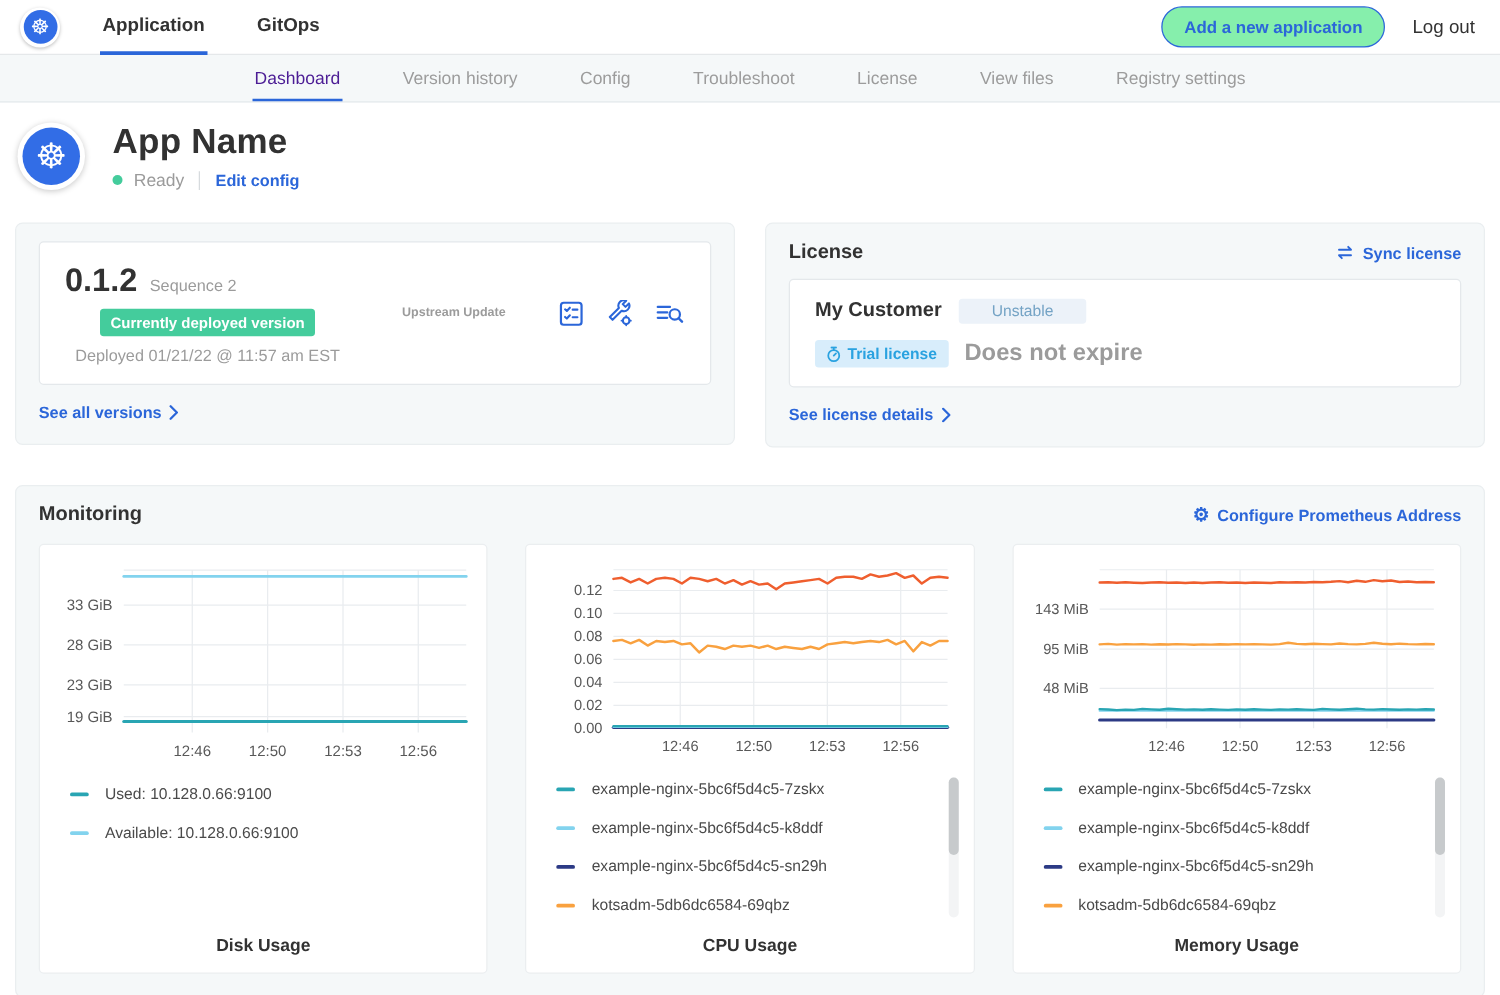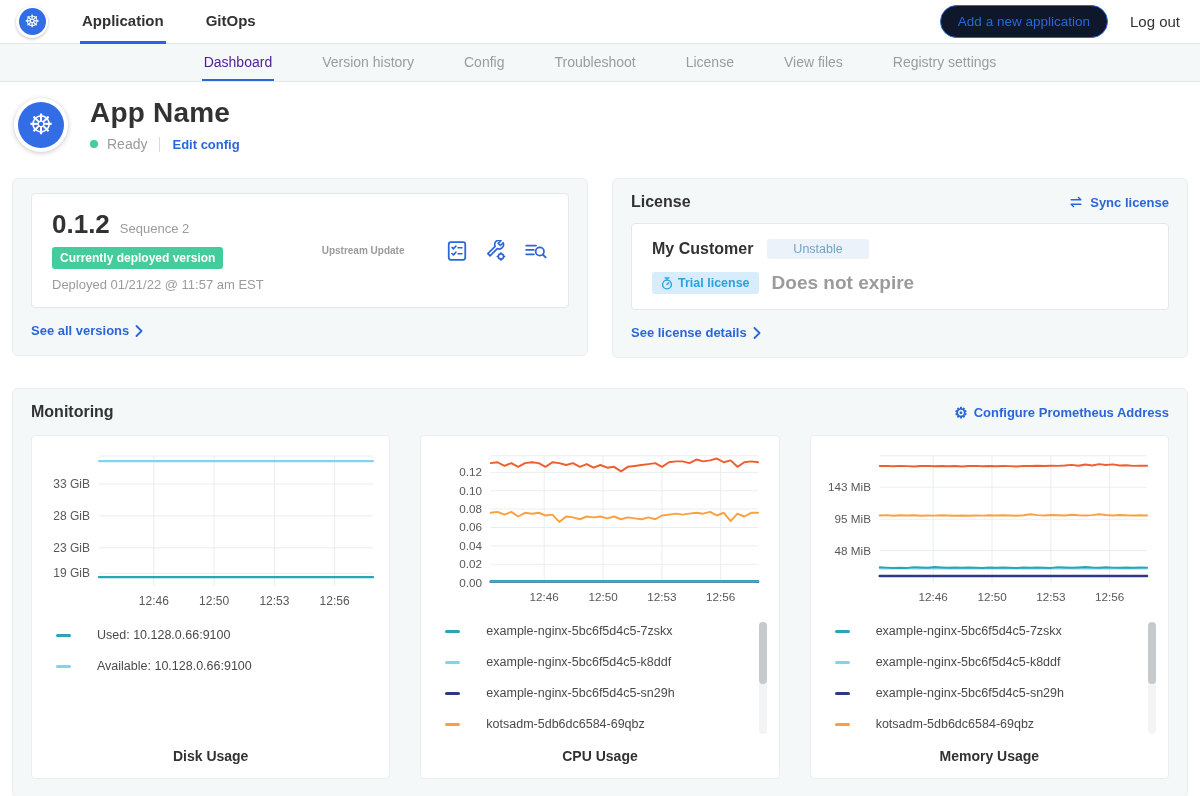--- a/index.html
+++ b/index.html
@@ -10,21 +10,21 @@
   .topnav { height:44px; display:flex; align-items:center; padding:0 20px 0 16px;
     border-bottom:1px solid #e5e8ea; background:#fff; }
   .logo-wrap { width:32px; height:32px; border-radius:50%; background:#fff;
     box-shadow:0 1px 3px rgba(0,0,0,.25); display:flex; align-items:center; justify-content:center; margin-right:32px; }
   .logo-inner { width:27px; height:27px; border-radius:50%; background:#326de6; color:#fff;
     font-size:17px; line-height:27px; text-align:center; }
   .topnav-tab { height:44px; line-height:42px; font-size:15px; font-weight:bold; color:#323232;
     margin-right:38px; cursor:pointer; border-bottom:3px solid transparent; padding:0 2px; }
   .topnav-tab.active { border-bottom-color:#2b66d9; }
   .topnav-spacer { flex:1; }
-  .add-app-btn { border:1px solid #2b66d9; color:#2b66d9; background:#0f172a; font-weight:normal;
+  .add-app-btn { border:1px solid #2b66d9; color:#2b66d9; background:#86efac; font-weight:bold;
     font-size:13.5px; padding:8px 17px; border-radius:19px; cursor:pointer; margin-right:22px;
     font-family:"Liberation Sans", sans-serif; }
   .logout { font-size:15px; color:#323232; cursor:pointer; }
 
   
   .subnav { height:38px; background:#f5f8f9; border-bottom:1px solid #e4e9ec;
     display:flex; justify-content:center; gap:46px; }
   .subtab { font-size:14px; color:#9c9c9c; line-height:36px; cursor:pointer;
     border-bottom:2px solid transparent; padding:0 2px; }
   .subtab.active { color:#4c1d95; border-bottom-color:#2b66d9; }
@@ -44,21 +44,21 @@
     align-items:center; gap:6px; cursor:pointer; white-space:nowrap; }
 
   
   .cards-row { display:flex; gap:24px; margin:16px 12px 0; align-items:flex-start; }
   .card { background:#f5f8f9; border:1px solid #eaeef0; border-radius:6px; padding:14px 18px 16px; flex:1; }
   .card-head { display:flex; justify-content:space-between; align-items:center; margin-bottom:12px; }
   .card-title { font-size:16px; font-weight:bold; color:#323232; }
   .head-links { display:flex; gap:28px; }
   .white-box { background:#fff; border:1px solid #e4e8eb; border-radius:4px; padding:15px 20px; }
   .ver-box { display:flex; align-items:center; }
-  .ver-left { width:46%; }
+  .ver-left { width:46%;text-align:center; }
   .ver-num-row { display:flex; align-items:baseline; gap:10px; }
   .ver-num { font-size:26px; font-weight:bold; color:#323232; }
   .seq { font-size:13px; color:#9b9b9b; }
   .green-badge { display:inline-block; background:#44cc9c; color:#fff; font-size:12px;
     font-weight:bold; padding:4px 8px; border-radius:3px; margin:7px 0 8px; }
   .deployed { font-size:13px; color:#9b9b9b; }
   .upstream { flex:1; text-align:center; font-size:10px; color:#9b9b9b; font-weight:bold; }
   .action-icons { display:flex; gap:17px; align-items:center; }
   .see-link { margin-top:13px; }
 
@@ -74,21 +74,21 @@
   .monitoring { margin:30px 12px 0; background:#f5f8f9; border:1px solid #eaeef0;
     border-radius:6px; padding:14px 18px 18px; }
   .mon-head { display:flex; justify-content:space-between; align-items:center; margin-bottom:14px; }
   .gear-glyph { font-size:15px; line-height:1; }
   .panels { display:flex; gap:30px; }
   .panel { background:#fff; border:1px solid #ebeef0; border-radius:4px; flex:1;
     height:344px; padding:10px 10px 14px; display:flex; flex-direction:column; position:relative; }
   svg.chart { display:block; margin:2px auto 0; }
   svg text { font-family:"Liberation Sans", sans-serif; }
   .legend { margin:16px 0 0 14px; position:relative; flex:1; }
-  .legend-row { display:flex; align-items:center; gap:26px; margin-bottom:17px; }
+  .legend-row { display:flex; align-items:center; gap:13px; margin-bottom:17px; }
   .dash { width:15px; height:3px; border-radius:2px; flex:none; }
   .legend-label { font-size:12.5px; color:#4a4a4a; }
   .scrollbar { position:absolute; right:2px; top:-2px; width:8px; height:112px;
     background:#f3f4f5; border-radius:4px; }
   .thumb { width:8px; height:62px; background:#c7cacc; border-radius:4px; }
   .panel-title { text-align:center; font-size:14px; font-weight:bold; color:#323232; margin-top:auto; }
 
   .icon-svg { display:block; }
 </style>
 </head>

